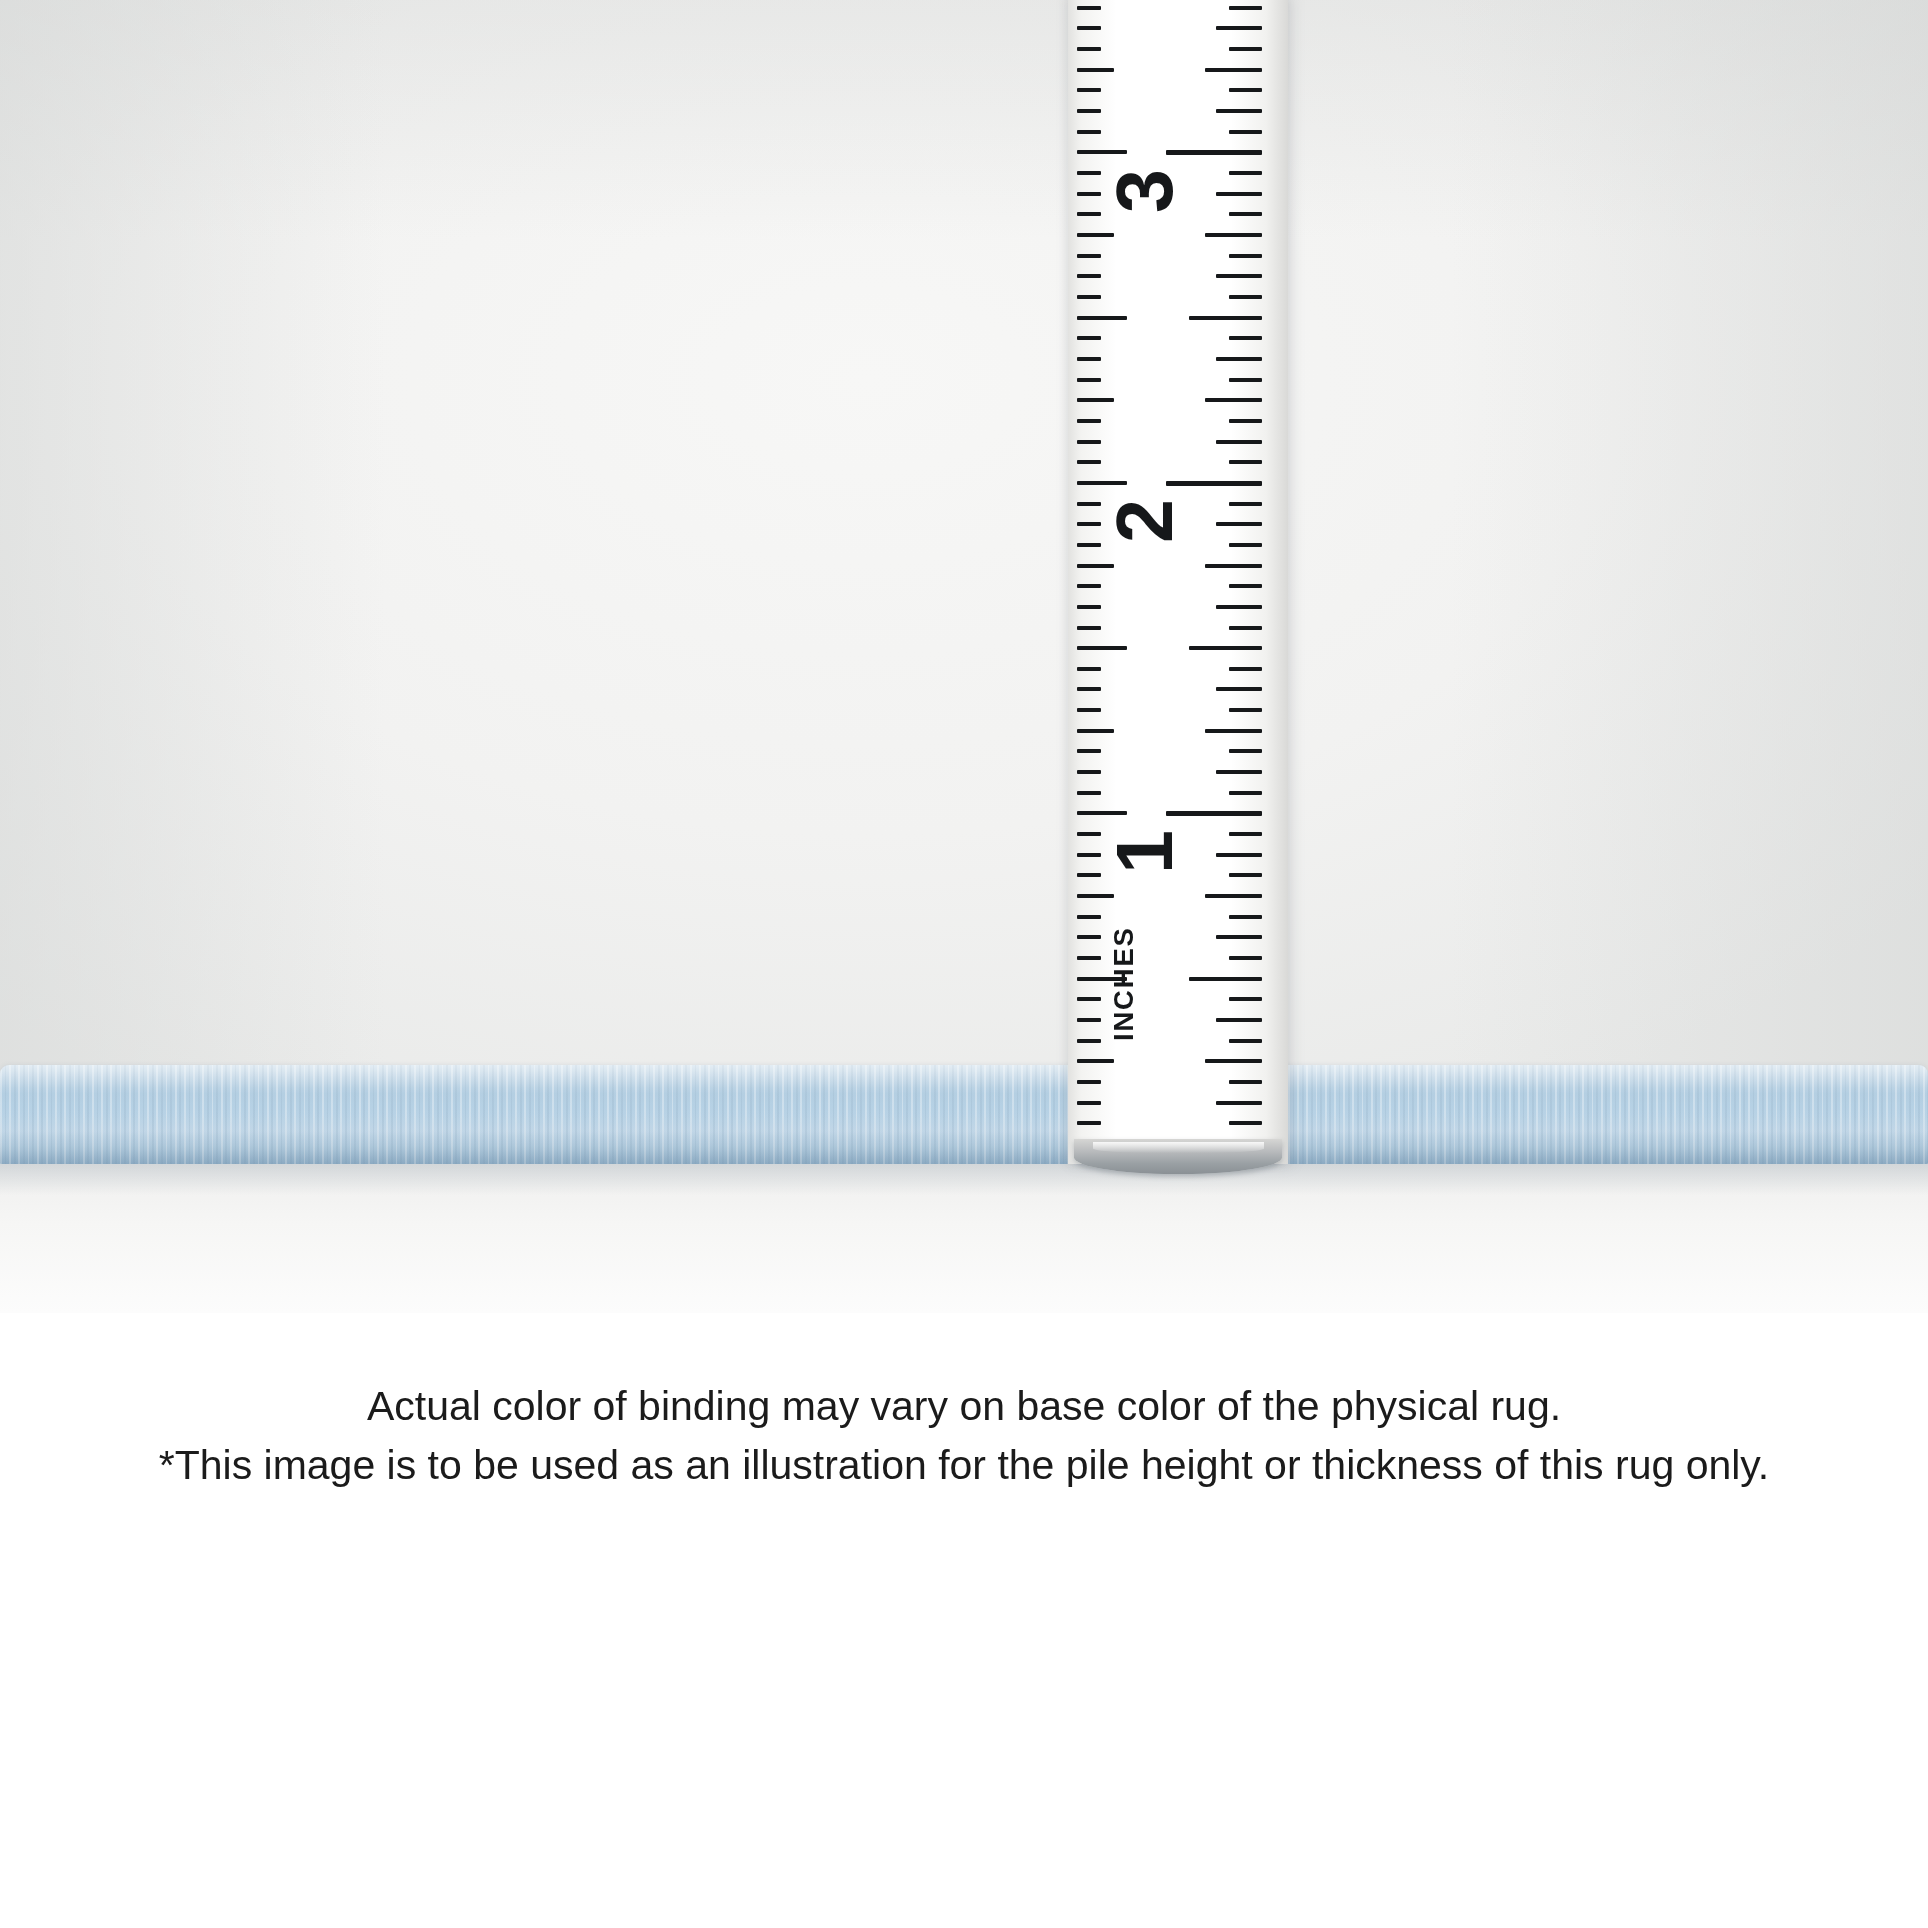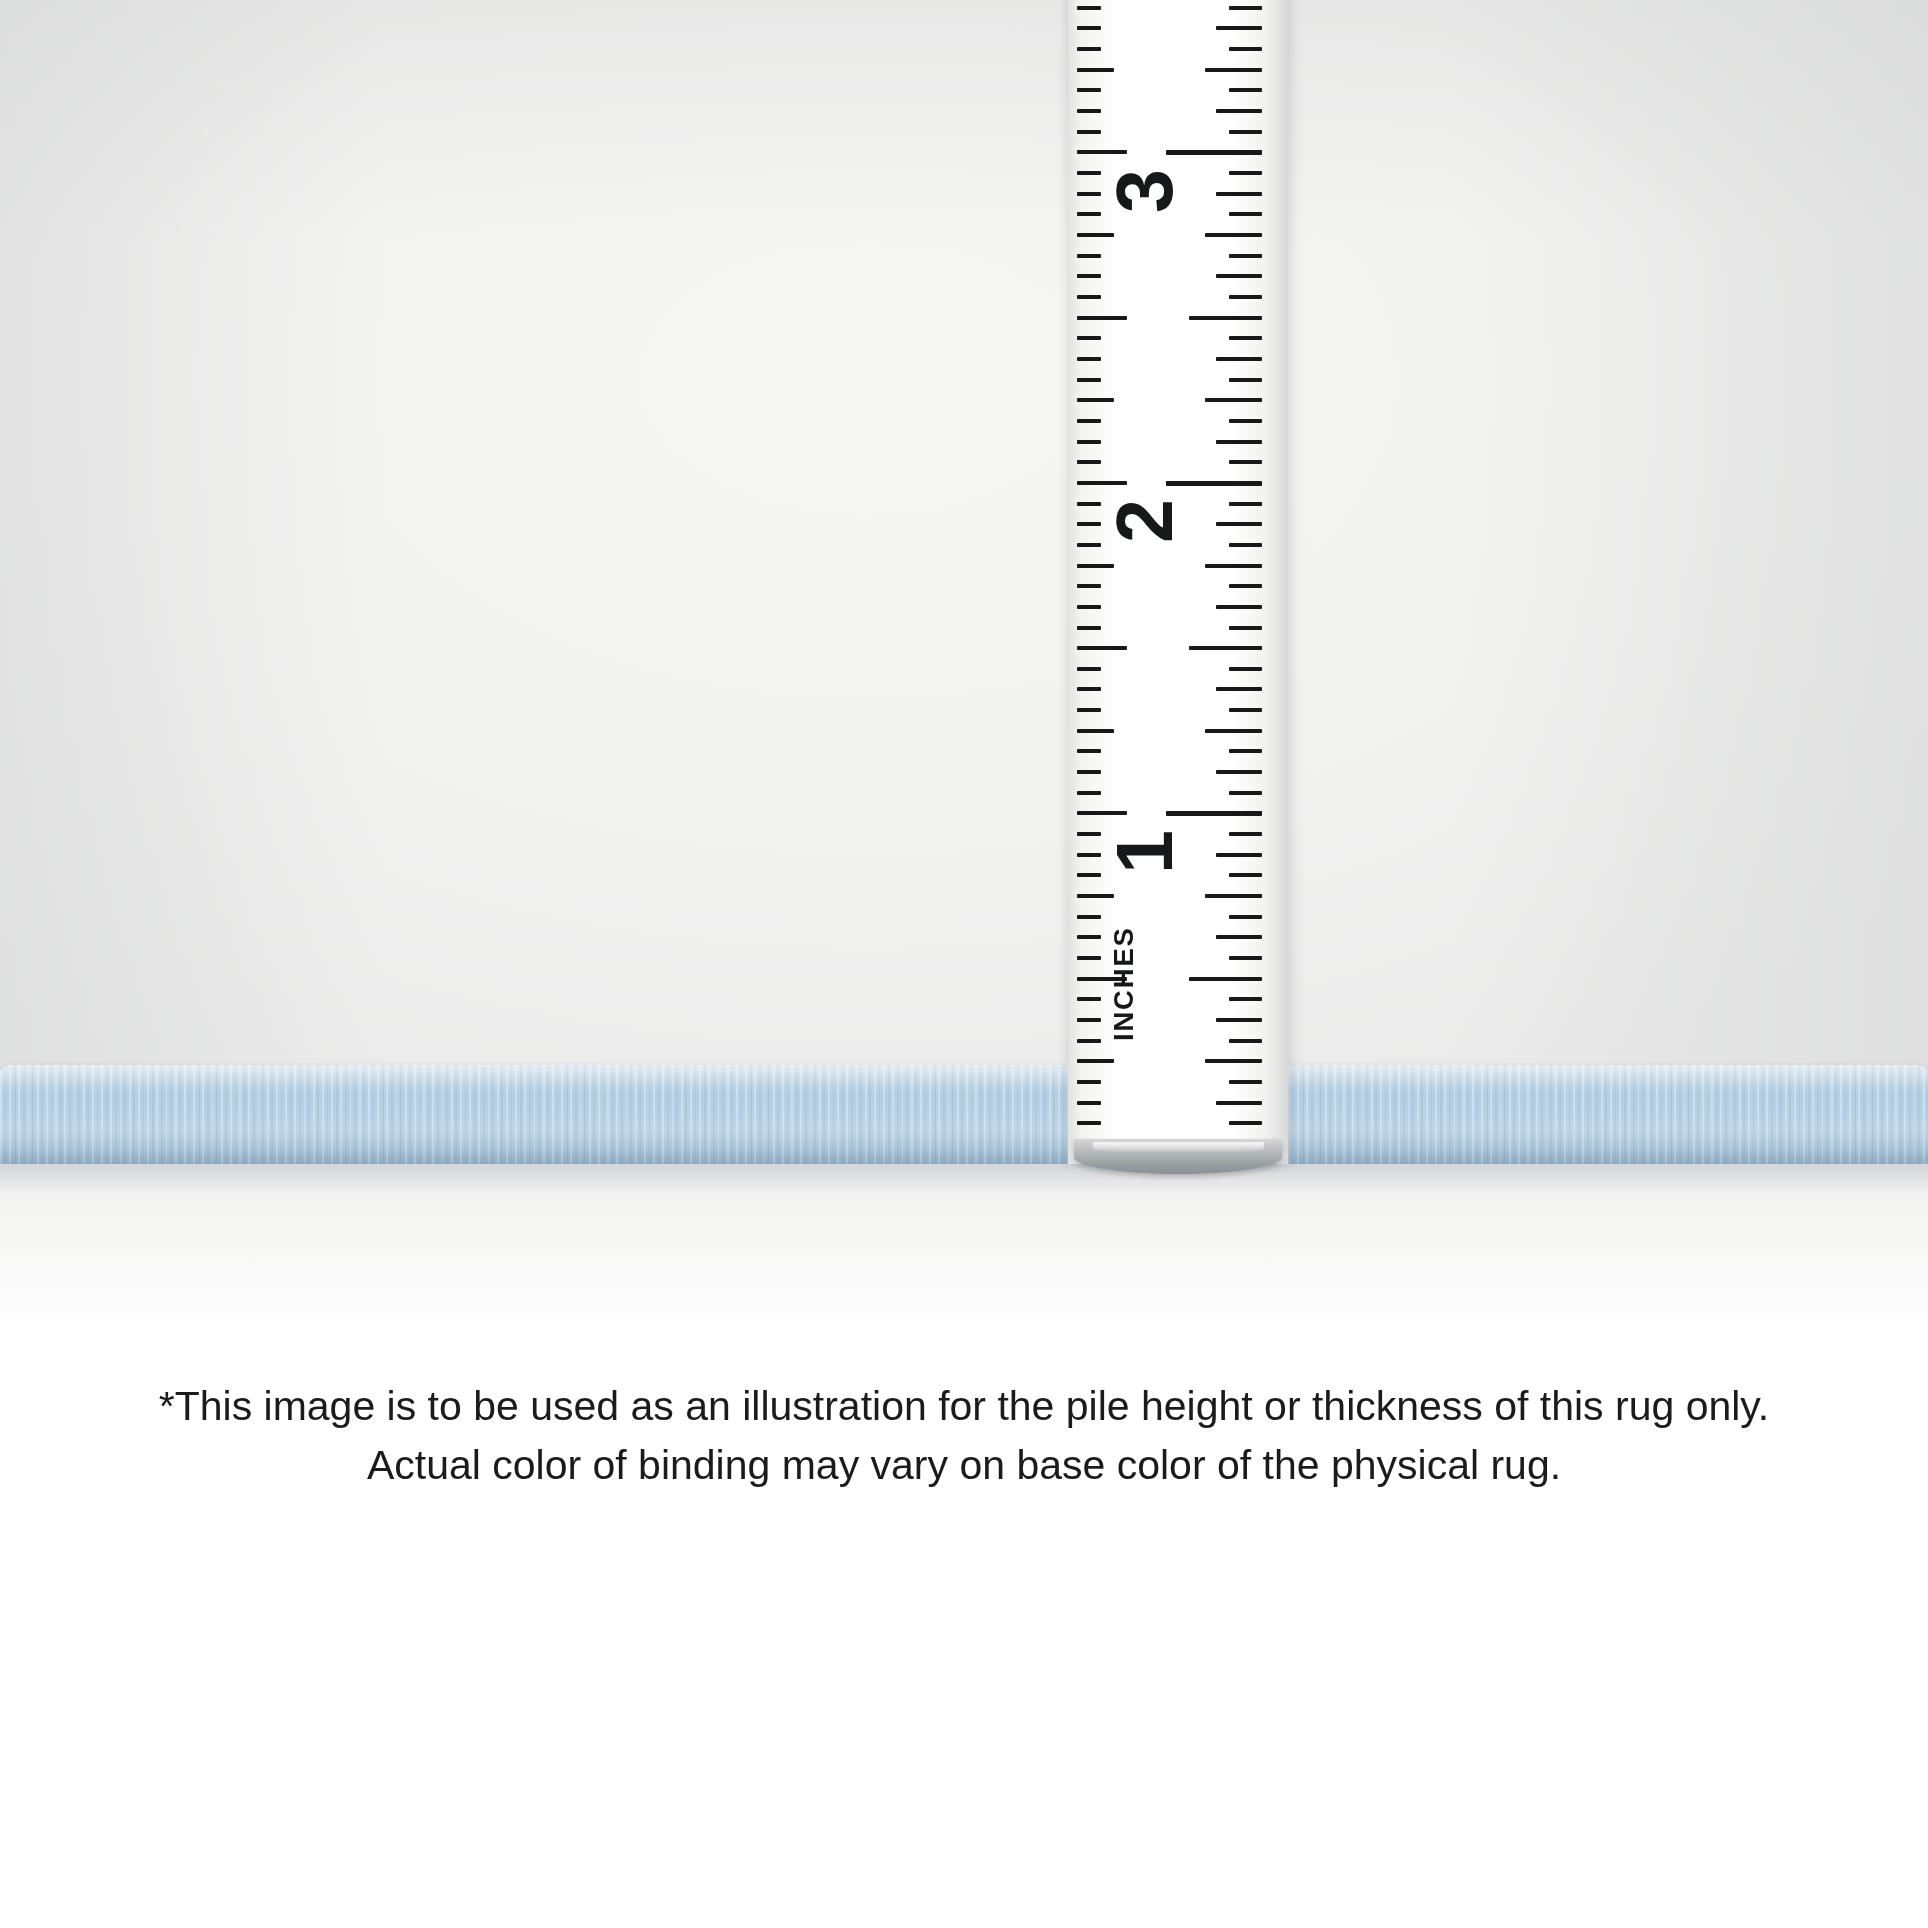--- a/index.html
+++ b/index.html
@@ -369,18 +369,18 @@
           <div class="ruler-num" style="top: 217px;">3</div>
           <div class="ruler-label" style="top: 1045px;">INCHES</div>
         </div>
     </div>
 
     <div class="ruler-tip"></div>
     <div class="ruler-tip-hi"></div>
   </div>
 
   <div class="caption">
+    <span class="caption-line">Actual color of binding may vary on base color of the physical rug.</span>
     <span class="caption-line">*This image is to be used as an illustration for the pile height or thickness of this rug only.</span>
-    <span class="caption-line">Actual color of binding may vary on base color of the physical rug.</span>
   </div>
 
 </div>
 
 
 </body></html>

